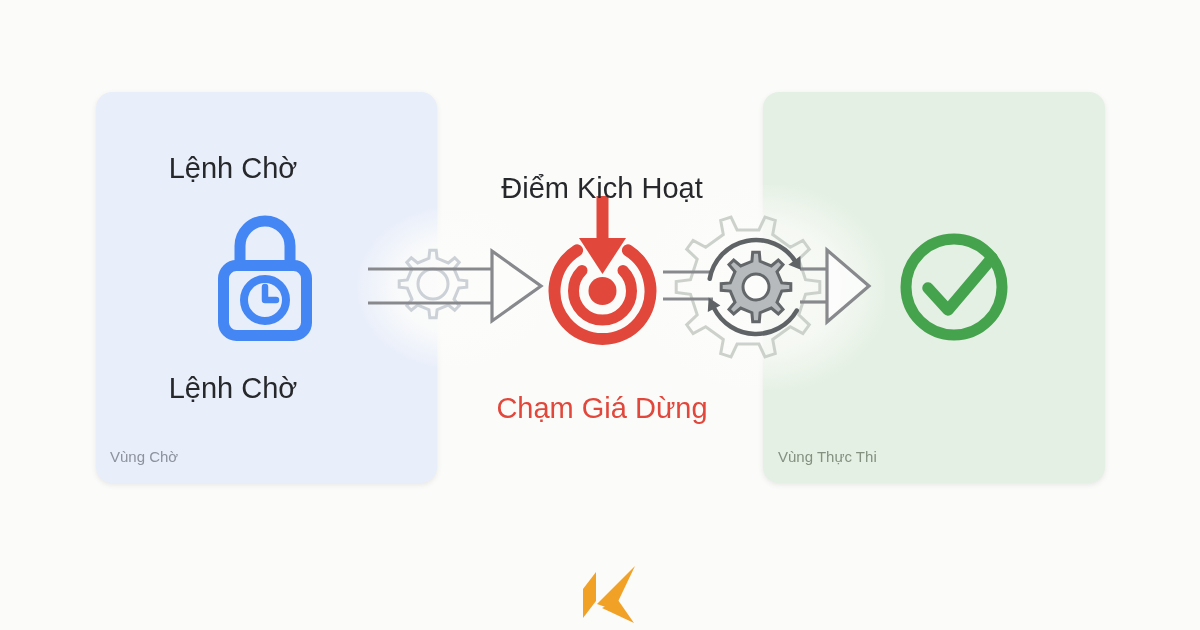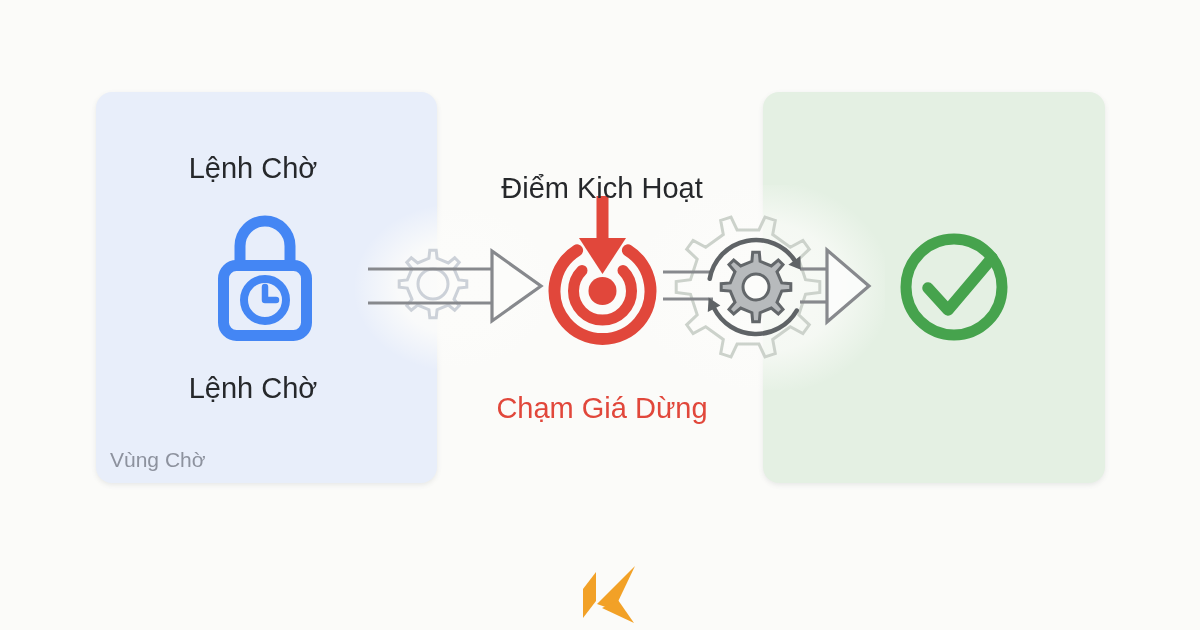--- a/index.html
+++ b/index.html
@@ -12,27 +12,27 @@
     box-shadow:0 2px 5px rgba(90,100,110,.12);}
   #panel-waiting{left:96px;background:#e8eefa;}
   #panel-execution{left:763px;width:342px;background:#e4f0e3;}
   .glow{position:absolute;pointer-events:none;}
   #glow-left{left:355px;top:205px;width:200px;height:165px;
     background:radial-gradient(ellipse at center,rgba(252,252,250,.97) 0%,rgba(252,252,250,.85) 40%,rgba(252,252,250,0) 72%);}
   #glow-right{left:635px;top:185px;width:250px;height:205px;
     background:radial-gradient(ellipse at center,rgba(252,252,250,.9) 0%,rgba(252,252,250,.7) 45%,rgba(252,252,250,0) 75%);}
   svg{position:absolute;display:block;}
   .txt{position:absolute;color:#26282b;font-size:29px;font-weight:500;text-align:center;line-height:1.2;white-space:nowrap;}
-  #title-waiting,#caption-waiting{left:104px;width:298px;}
+  #title-waiting,#caption-waiting{left:84px;width:298px;}
   #title-trigger,#caption-trigger{left:452px;width:300px;margin-top:20px;}
   #title-execution,#caption-execution{left:779px;width:342px;}
   #title-waiting,#title-trigger,#title-execution{top:151px;}
   #caption-waiting,#caption-trigger,#caption-execution{top:371px;}
   #caption-trigger{color:#e1473b;}
-  .zone{position:absolute;top:448px;font-size:21px;font-weight:400;white-space:nowrap;}
+  .zone{position:absolute;top:448px;font-size:15px;font-weight:400;white-space:nowrap;}
   #zone-waiting{left:110px;color:#8d929e;}
   #zone-execution{left:778px;color:#849180;}
 </style>
 </head>
 <body>
 
 <div id="stage">
 
   <div class="panel" id="panel-waiting"></div>
   <div class="panel" id="panel-execution"></div>
@@ -102,20 +102,21 @@
     </g>
   </svg>
 
   <div class="txt" id="title-waiting">Lệnh Chờ</div>
   <div class="txt" id="title-trigger">Điểm Kich Hoạt</div>
 
   <div class="txt" id="caption-waiting">Lệnh Chờ</div>
   <div class="txt" id="caption-trigger">Chạm Giá Dừng</div>
 
   <div class="zone" id="zone-waiting">Vùng Chờ</div>
+  <div class="zone" id="zone-execution">Vùng Thực Thi</div>
 
   <svg width="62" height="64" viewBox="0 0 62 64" style="left:577px;top:563px;">
     <g fill="#f2a127">
       <polygon points="6,55 6,26 19,9 19,38"></polygon>
       <polygon points="20,41 58,3 37,47"></polygon>
       <polygon points="25,45 57,60 41,37"></polygon>
     </g>
   </svg>
 
 </div>

